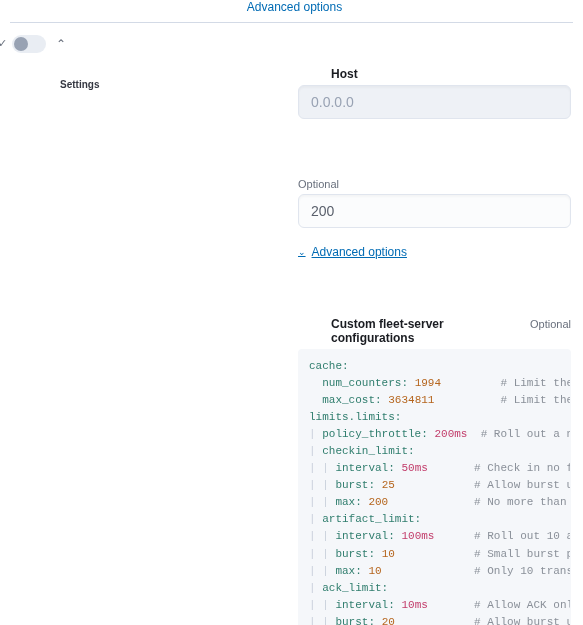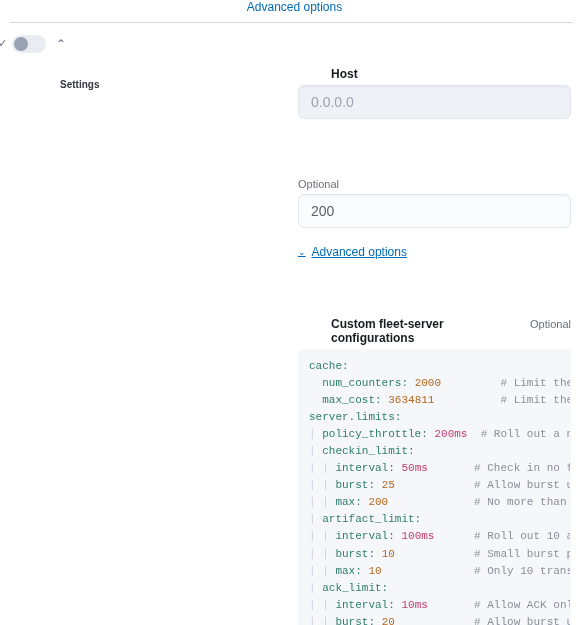--- a/index.html
+++ b/index.html
@@ -146,23 +146,23 @@
         <span>Advanced options</span>
       </div>
 
       <div class="form-row">
         <div class="form-label-row">
           <span class="form-label">Custom fleet-server configurations</span>
           <span class="opt">Optional</span>
         </div>
 
         <div class="code-block"><span class="k">cache:</span>
-  <span class="k">num_counters:</span> <span class="num">2000</span>         <span class="c"># Limit the size of t</span>
+  <span class="k">num_counters:</span> <span class="num">1994</span>         <span class="c"># Limit the size of t</span>
   <span class="k">max_cost:</span> <span class="num">3634811</span>          <span class="c"># Limit the total siz</span>
-<span class="k">server.limits:</span>
+<span class="k">limits.limits:</span>
 <span class="bar">| </span><span class="k">policy_throttle:</span> <span class="unit">200ms</span>  <span class="c"># Roll out a new polic</span>
 <span class="bar">| </span><span class="k">checkin_limit:</span>
 <span class="bar">| | </span><span class="k">interval:</span> <span class="unit">50ms</span>       <span class="c"># Check in no faster t</span>
 <span class="bar">| | </span><span class="k">burst:</span> <span class="num">25</span>            <span class="c"># Allow burst up to 25</span>
 <span class="bar">| | </span><span class="k">max:</span> <span class="num">200</span>             <span class="c"># No more than 100 lon</span>
 <span class="bar">| </span><span class="k">artifact_limit:</span>
 <span class="bar">| | </span><span class="k">interval:</span> <span class="unit">100ms</span>      <span class="c"># Roll out 10 artifact</span>
 <span class="bar">| | </span><span class="k">burst:</span> <span class="num">10</span>            <span class="c"># Small burst prevents</span>
 <span class="bar">| | </span><span class="k">max:</span> <span class="num">10</span>              <span class="c"># Only 10 transactions</span>
 <span class="bar">| </span><span class="k">ack_limit:</span>

